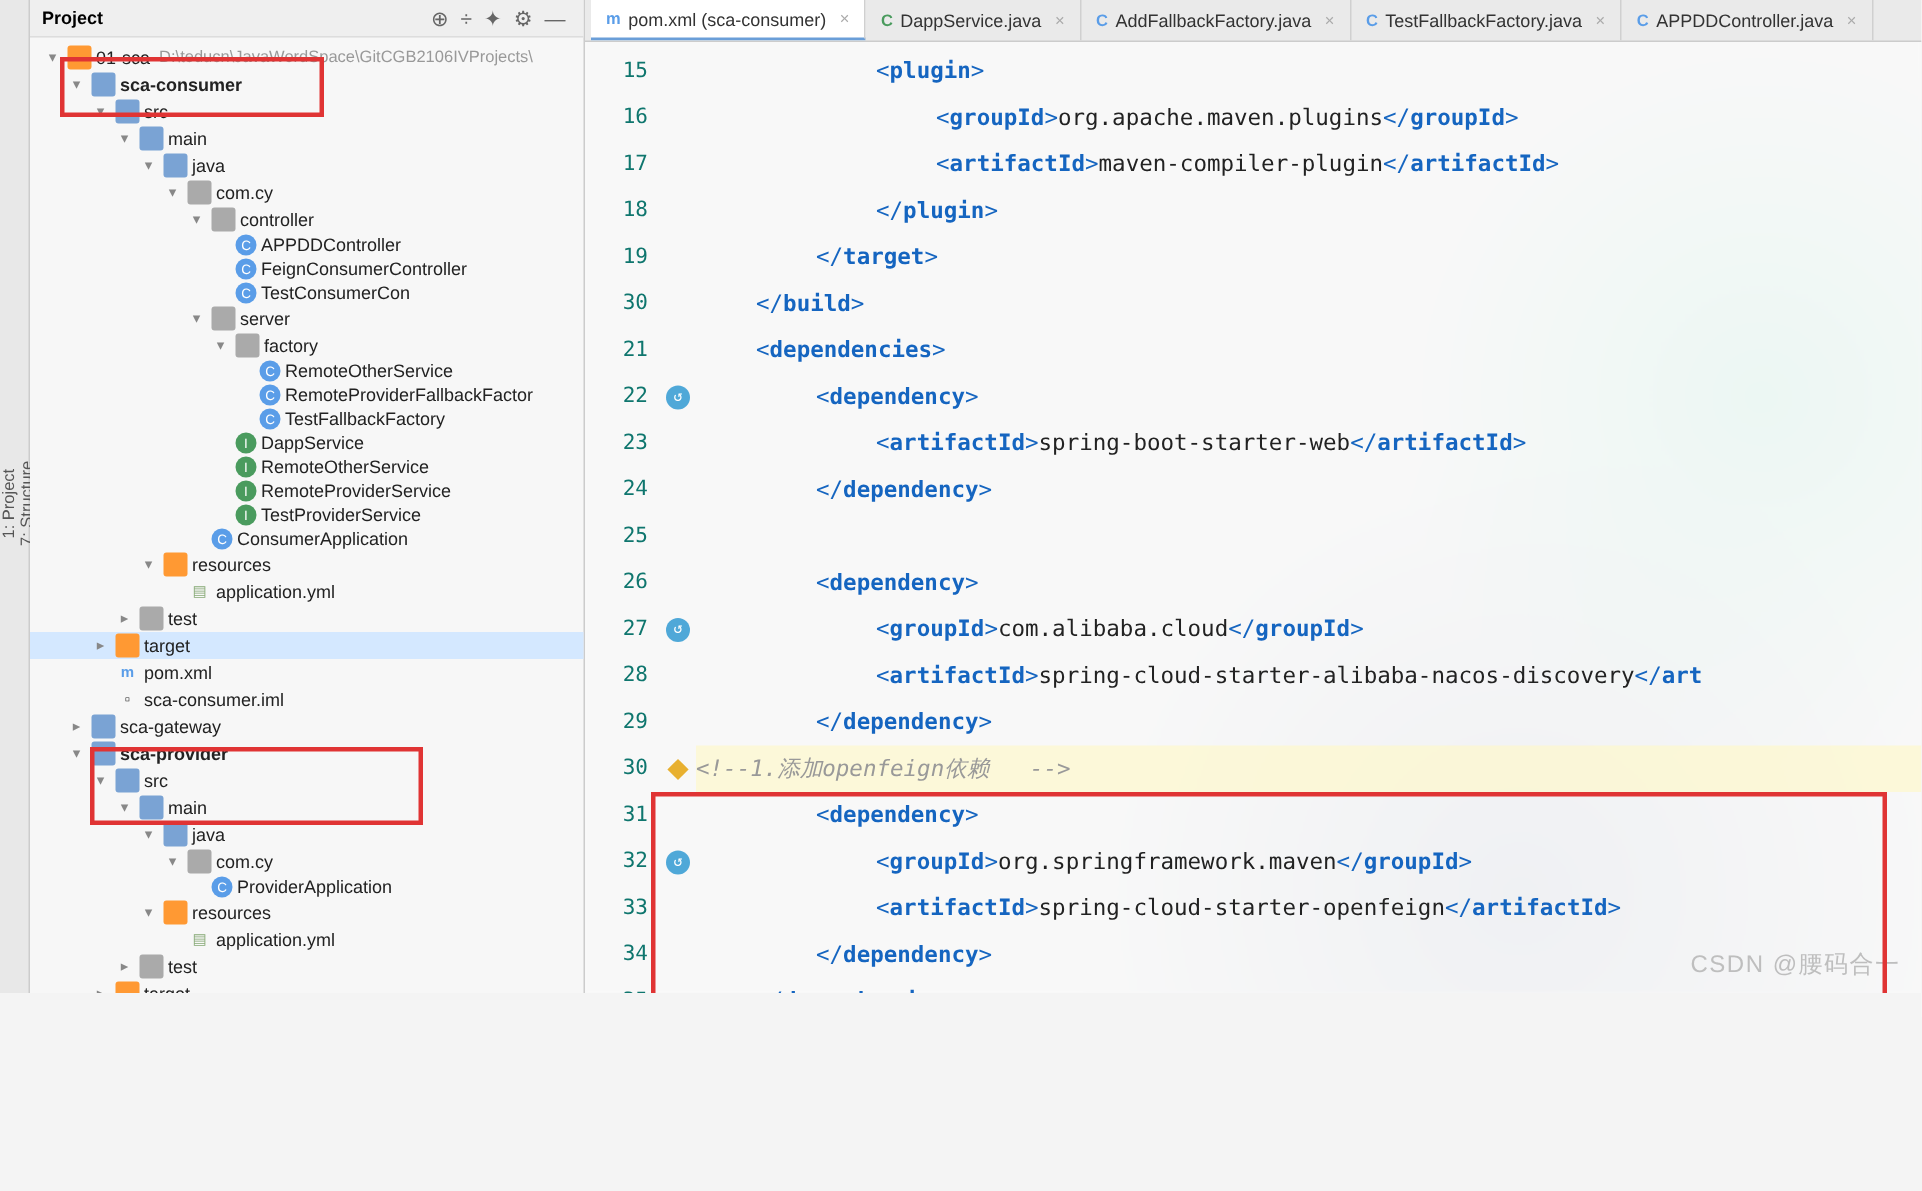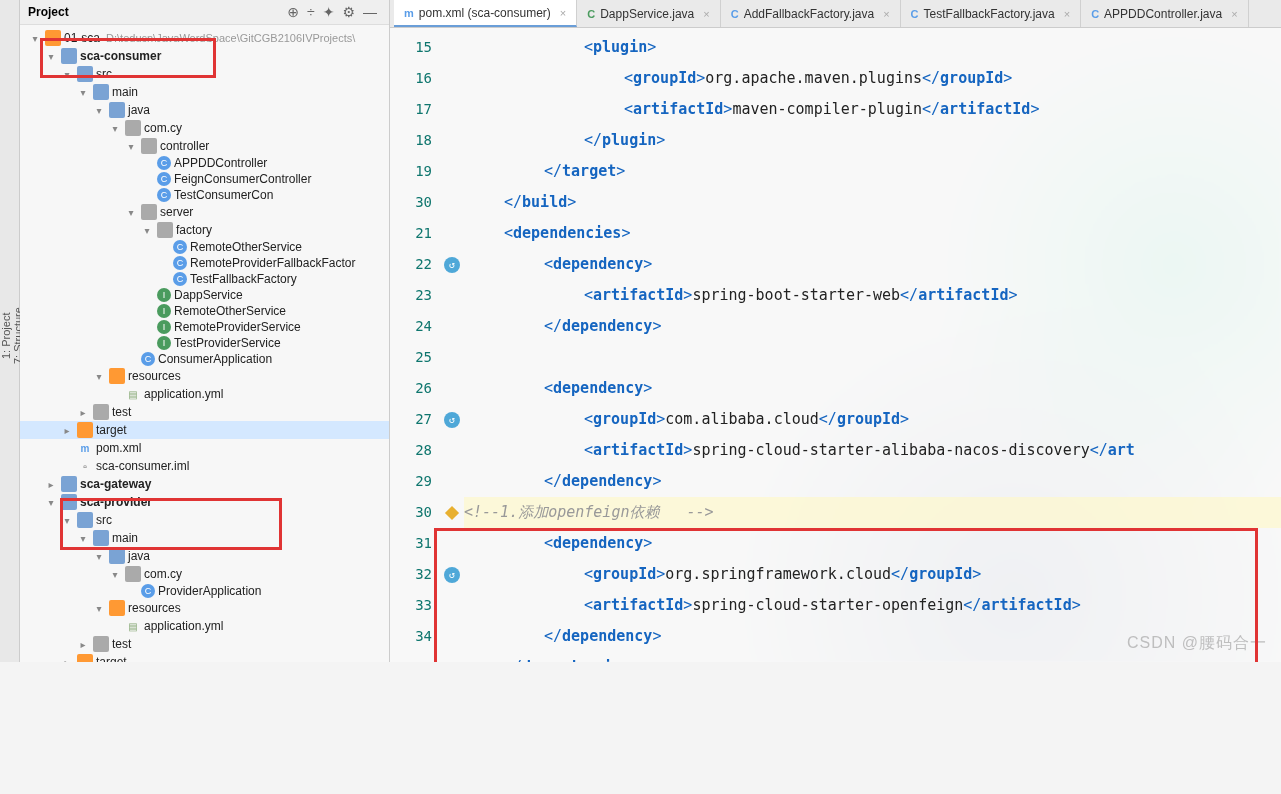--- a/index.html
+++ b/index.html
@@ -200,21 +200,21 @@
           <span style="">pom.xml</span>
         </div>
         <div class="tree-item" style="padding-left: 40px;">
           <span class="arrow"></span>
           <span class="ticon">▫</span>
           <span style="">sca-consumer.iml</span>
         </div>
         <div class="tree-item" style="padding-left: 24px;">
           <span class="arrow">▸</span>
           <span class="ticon folder-blue"></span>
-          <span style="font-weight:bold">sca-gateway</span>
+          <span style="font-weight:normal">sca-gateway</span>
         </div>
         <div class="tree-item" style="padding-left: 24px;">
           <span class="arrow">▾</span>
           <span class="ticon folder-blue"></span>
           <span style="font-weight:bold">sca-provider</span>
         </div>
         <div class="tree-item" style="padding-left: 40px;">
           <span class="arrow">▾</span>
           <span class="ticon folder-blue"></span>
           <span style="">src</span>
@@ -371,21 +371,21 @@
           <div class="code-line"><span class="indent" style="width:80px"></span><span class="bracket">&lt;</span><span class="tag">dependency</span><span class="bracket">&gt;</span></div>
           <div class="code-line"><span class="indent" style="width:120px"></span><span class="bracket">&lt;</span><span class="tag">artifactId</span><span class="bracket">&gt;</span><span class="text">spring-boot-starter-web</span><span class="bracket">&lt;/</span><span class="tag">artifactId</span><span class="bracket">&gt;</span></div>
           <div class="code-line"><span class="indent" style="width:80px"></span><span class="bracket">&lt;/</span><span class="tag">dependency</span><span class="bracket">&gt;</span></div>
           <div class="code-line"><span class="indent" style="width:0px"></span></div>
           <div class="code-line"><span class="indent" style="width:80px"></span><span class="bracket">&lt;</span><span class="tag">dependency</span><span class="bracket">&gt;</span></div>
           <div class="code-line"><span class="indent" style="width:120px"></span><span class="bracket">&lt;</span><span class="tag">groupId</span><span class="bracket">&gt;</span><span class="text">com.alibaba.cloud</span><span class="bracket">&lt;/</span><span class="tag">groupId</span><span class="bracket">&gt;</span></div>
           <div class="code-line"><span class="indent" style="width:120px"></span><span class="bracket">&lt;</span><span class="tag">artifactId</span><span class="bracket">&gt;</span><span class="text">spring-cloud-starter-alibaba-nacos-discovery</span><span class="bracket">&lt;/</span><span class="tag">art</span></div>
           <div class="code-line"><span class="indent" style="width:80px"></span><span class="bracket">&lt;/</span><span class="tag">dependency</span><span class="bracket">&gt;</span></div>
           <div class="code-line line-highlight"><span class="indent" style="width:0px"></span><span class="comment">&lt;!--1.添加openfeign依赖   --&gt;</span></div>
           <div class="code-line"><span class="indent" style="width:80px"></span><span class="bracket">&lt;</span><span class="tag">dependency</span><span class="bracket">&gt;</span></div>
-          <div class="code-line"><span class="indent" style="width:120px"></span><span class="bracket">&lt;</span><span class="tag">groupId</span><span class="bracket">&gt;</span><span class="text">org.springframework.cloud</span><span class="bracket">&lt;/</span><span class="tag">groupId</span><span class="bracket">&gt;</span></div>
+          <div class="code-line"><span class="indent" style="width:120px"></span><span class="bracket">&lt;</span><span class="tag">groupId</span><span class="bracket">&gt;</span><span class="text">org.springframework.maven</span><span class="bracket">&lt;/</span><span class="tag">groupId</span><span class="bracket">&gt;</span></div>
           <div class="code-line"><span class="indent" style="width:120px"></span><span class="bracket">&lt;</span><span class="tag">artifactId</span><span class="bracket">&gt;</span><span class="text">spring-cloud-starter-openfeign</span><span class="bracket">&lt;/</span><span class="tag">artifactId</span><span class="bracket">&gt;</span></div>
           <div class="code-line"><span class="indent" style="width:80px"></span><span class="bracket">&lt;/</span><span class="tag">dependency</span><span class="bracket">&gt;</span></div>
           <div class="code-line"><span class="indent" style="width:40px"></span><span class="bracket">&lt;/</span><span class="tag">dependencies</span><span class="bracket">&gt;</span></div>
           <div class="code-line"><span class="indent" style="width:0px"></span></div>
           <div class="code-line"><span class="indent" style="width:0px"></span><span class="bracket">&lt;/</span><span class="tag">project</span><span class="bracket">&gt;</span></div>
         </div>
       <div class="red-box" style="top:500px; left:44px; width:824px; height:256px;"></div>
     </div>
     <div class="watermark">CSDN @腰码合一</div>
   </div>

